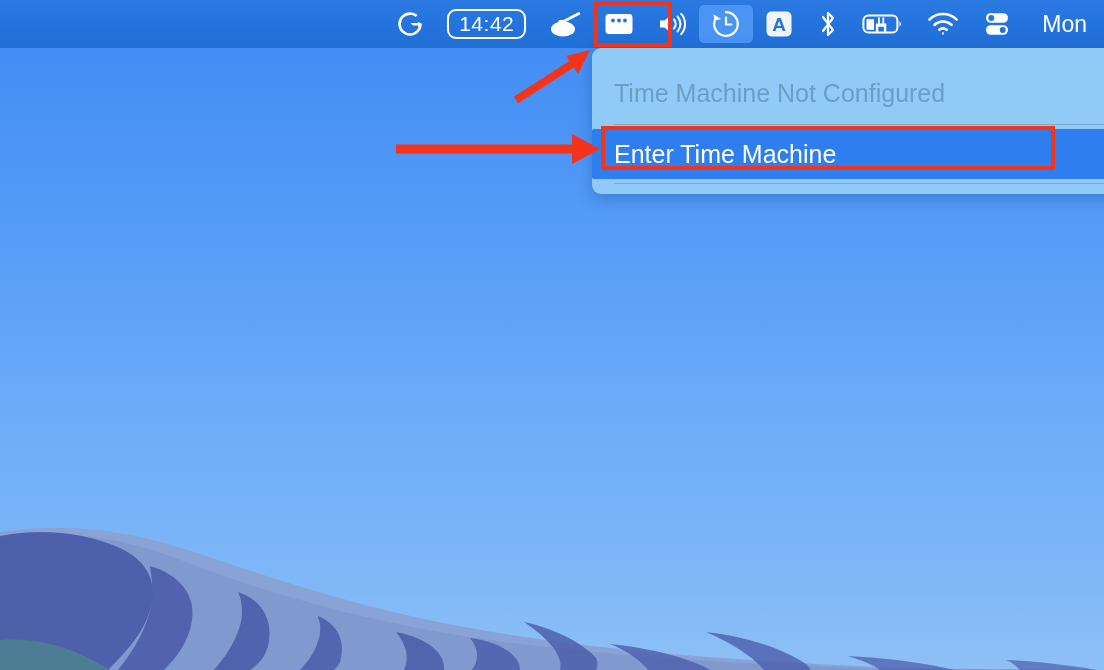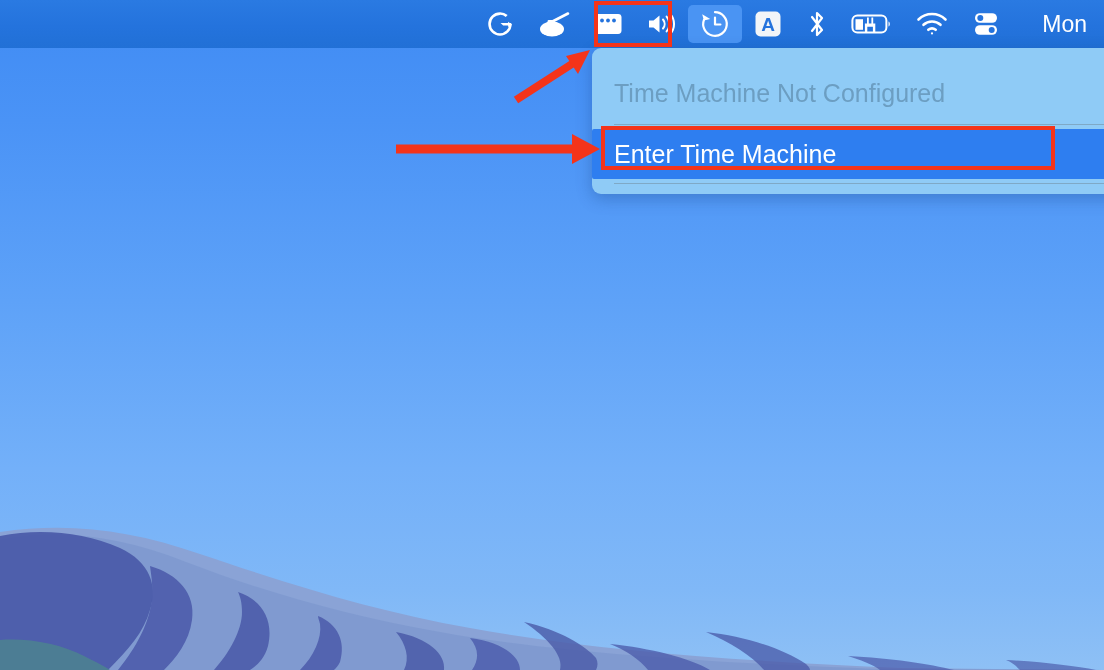--- a/index.html
+++ b/index.html
@@ -77,21 +77,20 @@
     line-height: 1;
     color: #ffffff;
   }
   .mb-text {
     font-size: 23px;
     font-weight: 500;
     color: #ffffff;
     padding-left: 8px;
     padding-right: 0;
     white-space: nowrap;
-    margin-left: 11px;
   }
   .mb-icon svg { display: block; }
 
   
   .tm-highlight {
     position: absolute;
     left: 594px;
     top: 1px;
     width: 78px;
     height: 46px;
@@ -190,20 +189,23 @@
     <div class="mb-item">
       <span class="mb-icon">
         <svg width="30" height="30" viewBox="0 0 24 24">
           <path d="M12 2.6A9.4 9.4 0 1 0 21.4 12h-2.1A7.3 7.3 0 1 1 12 4.7a7.26 7.26 0 0 1 4.6 1.64l1.5-1.5A9.36 9.36 0 0 0 12 2.6Z" fill="#ffffff"></path>
           <path d="M12.4 11.1h8.6v2.05h-6.5Z" fill="#ffffff"></path>
           <path d="M18.5 10.2l2.9 2.1-2.9 2.1Z" fill="#ffffff"></path>
         </svg>
       </span>
     </div>
 
+    <div class="mb-item">
+      <span class="mb-clock">14:42</span>
+    </div>
 
     <div class="mb-item">
       <span class="mb-icon">
         <svg width="34" height="30" viewBox="0 0 34 30">
           <ellipse cx="15" cy="20" rx="12" ry="7.5" fill="#ffffff"></ellipse>
           <path d="M13.5 13.5 L31 4.5" stroke="#ffffff" stroke-width="2.6" stroke-linecap="round"></path>
           <rect x="10.5" y="11" width="7" height="3.6" rx="1.4" fill="#ffffff"></rect>
         </svg>
       </span>
     </div>

